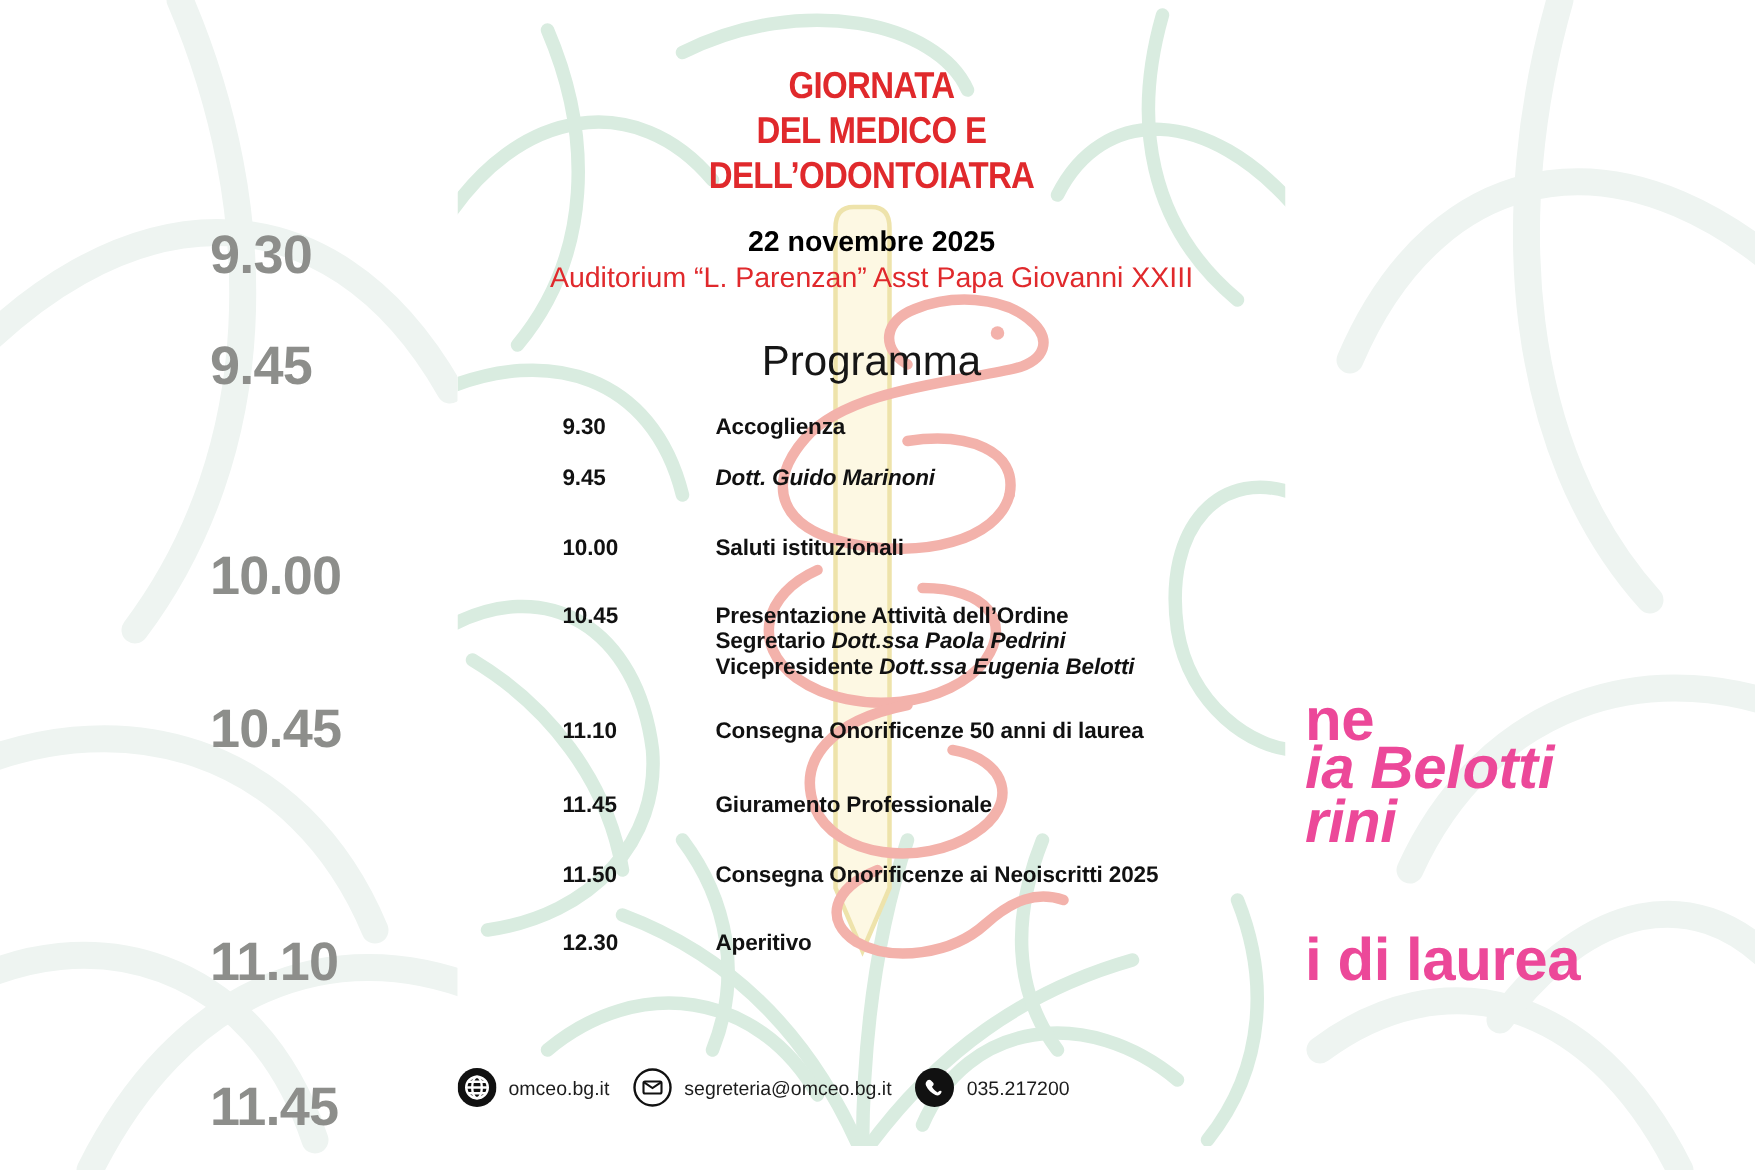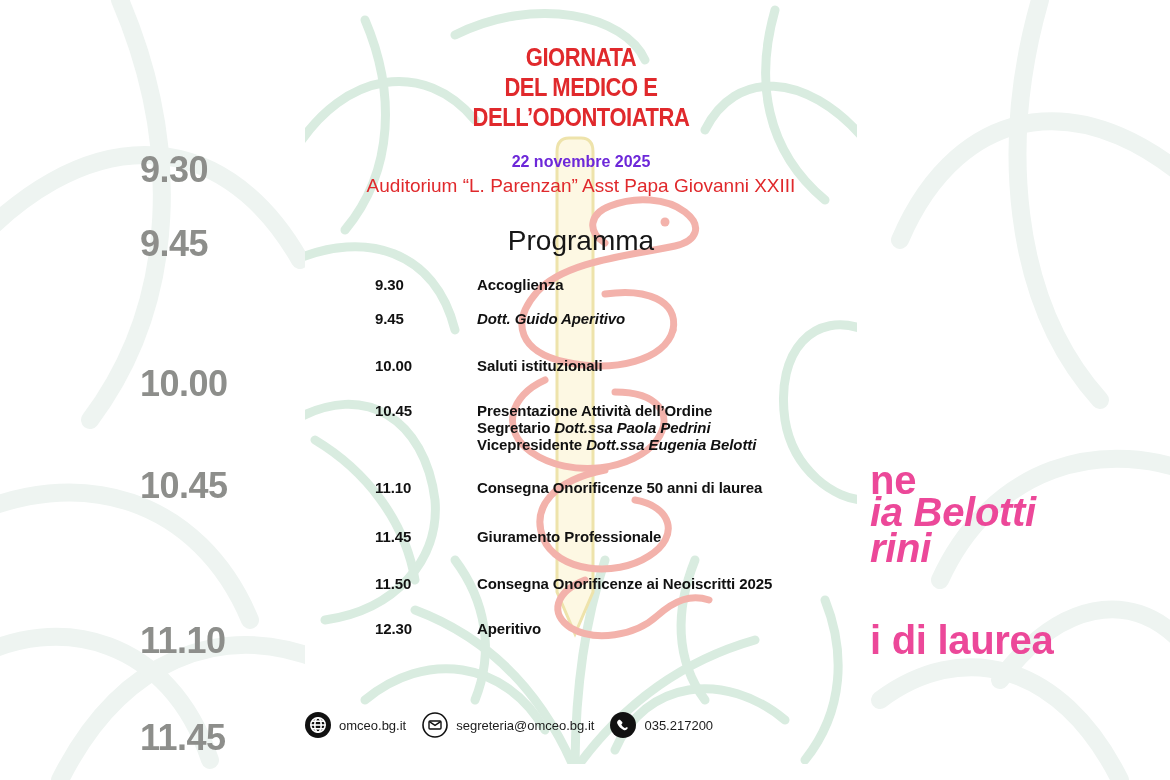--- a/index.html
+++ b/index.html
@@ -44,21 +44,21 @@
   .flyer-watermark{position:absolute;inset:0;z-index:0;}
   .flyer-content{position:absolute;inset:0;z-index:1;}
 
   .title{
     position:absolute;top:42px;left:0;right:0;text-align:center;
     color:#e0292c;font-weight:bold;font-size:25px;line-height:30px;
     letter-spacing:-0.5px;transform:scaleX(0.88);transform-origin:50% 0;
   }
   .date{
     position:absolute;top:150px;left:0;right:0;text-align:center;
-    color:#6d28d9;font-weight:bold;font-size:16px;line-height:23px;
+    color:#000000;font-weight:bold;font-size:19px;line-height:23px;
   }
   .venue{
     position:absolute;top:174px;left:-20px;right:-20px;text-align:center;
     color:#e0292c;font-weight:normal;font-size:19px;line-height:23px;
   }
   .prog-heading{
     position:absolute;top:224px;left:0;right:0;text-align:center;
     color:#161616;font-weight:normal;font-size:28px;line-height:34px;
   }
 
@@ -175,21 +175,21 @@
   <div class="sched-row" data-name="schedule-row">
     <span class="time" data-name="schedule-time">9.30</span>
     <div class="desc" data-name="schedule-description">
               <div data-name="schedule-item-text"><span>Accoglienza</span></div>
             </div>
   </div>
 
   <div class="sched-row" data-name="schedule-row">
     <span class="time" data-name="schedule-time">9.45</span>
     <div class="desc" data-name="schedule-description">
-              <div data-name="schedule-item-text"><span class="it">Dott. Guido Aperitivo</span></div>
+              <div data-name="schedule-item-text"><span class="it">Dott. Guido Marinoni</span></div>
             </div>
   </div>
 
   <div class="sched-row" data-name="schedule-row">
     <span class="time" data-name="schedule-time">10.00</span>
     <div class="desc" data-name="schedule-description">
               <div data-name="schedule-item-text"><span>Saluti istituzionali</span></div>
             </div>
   </div>
 

